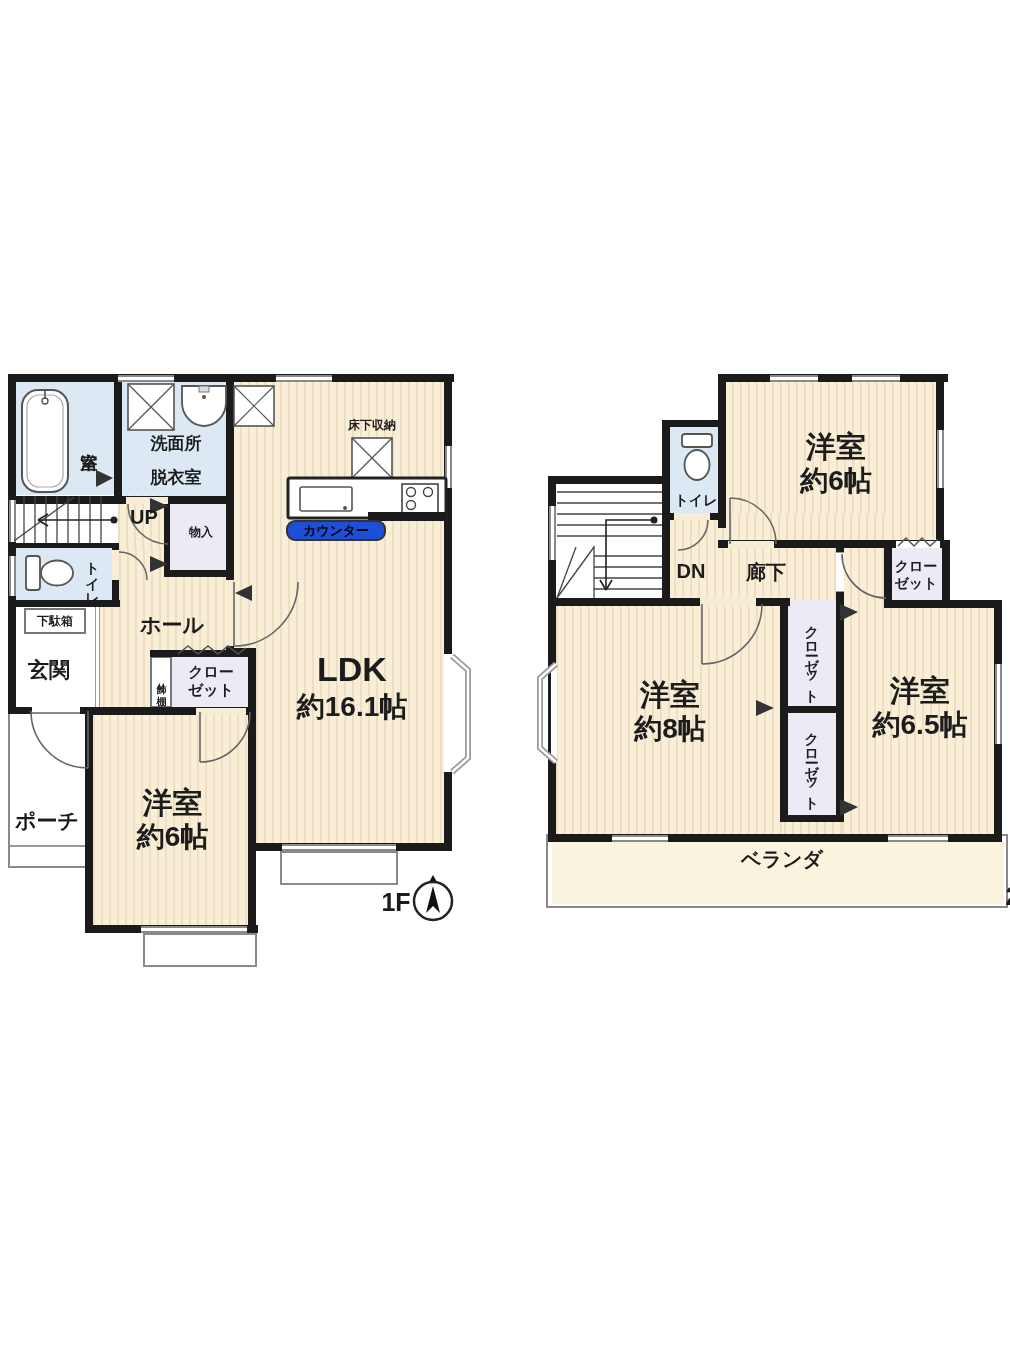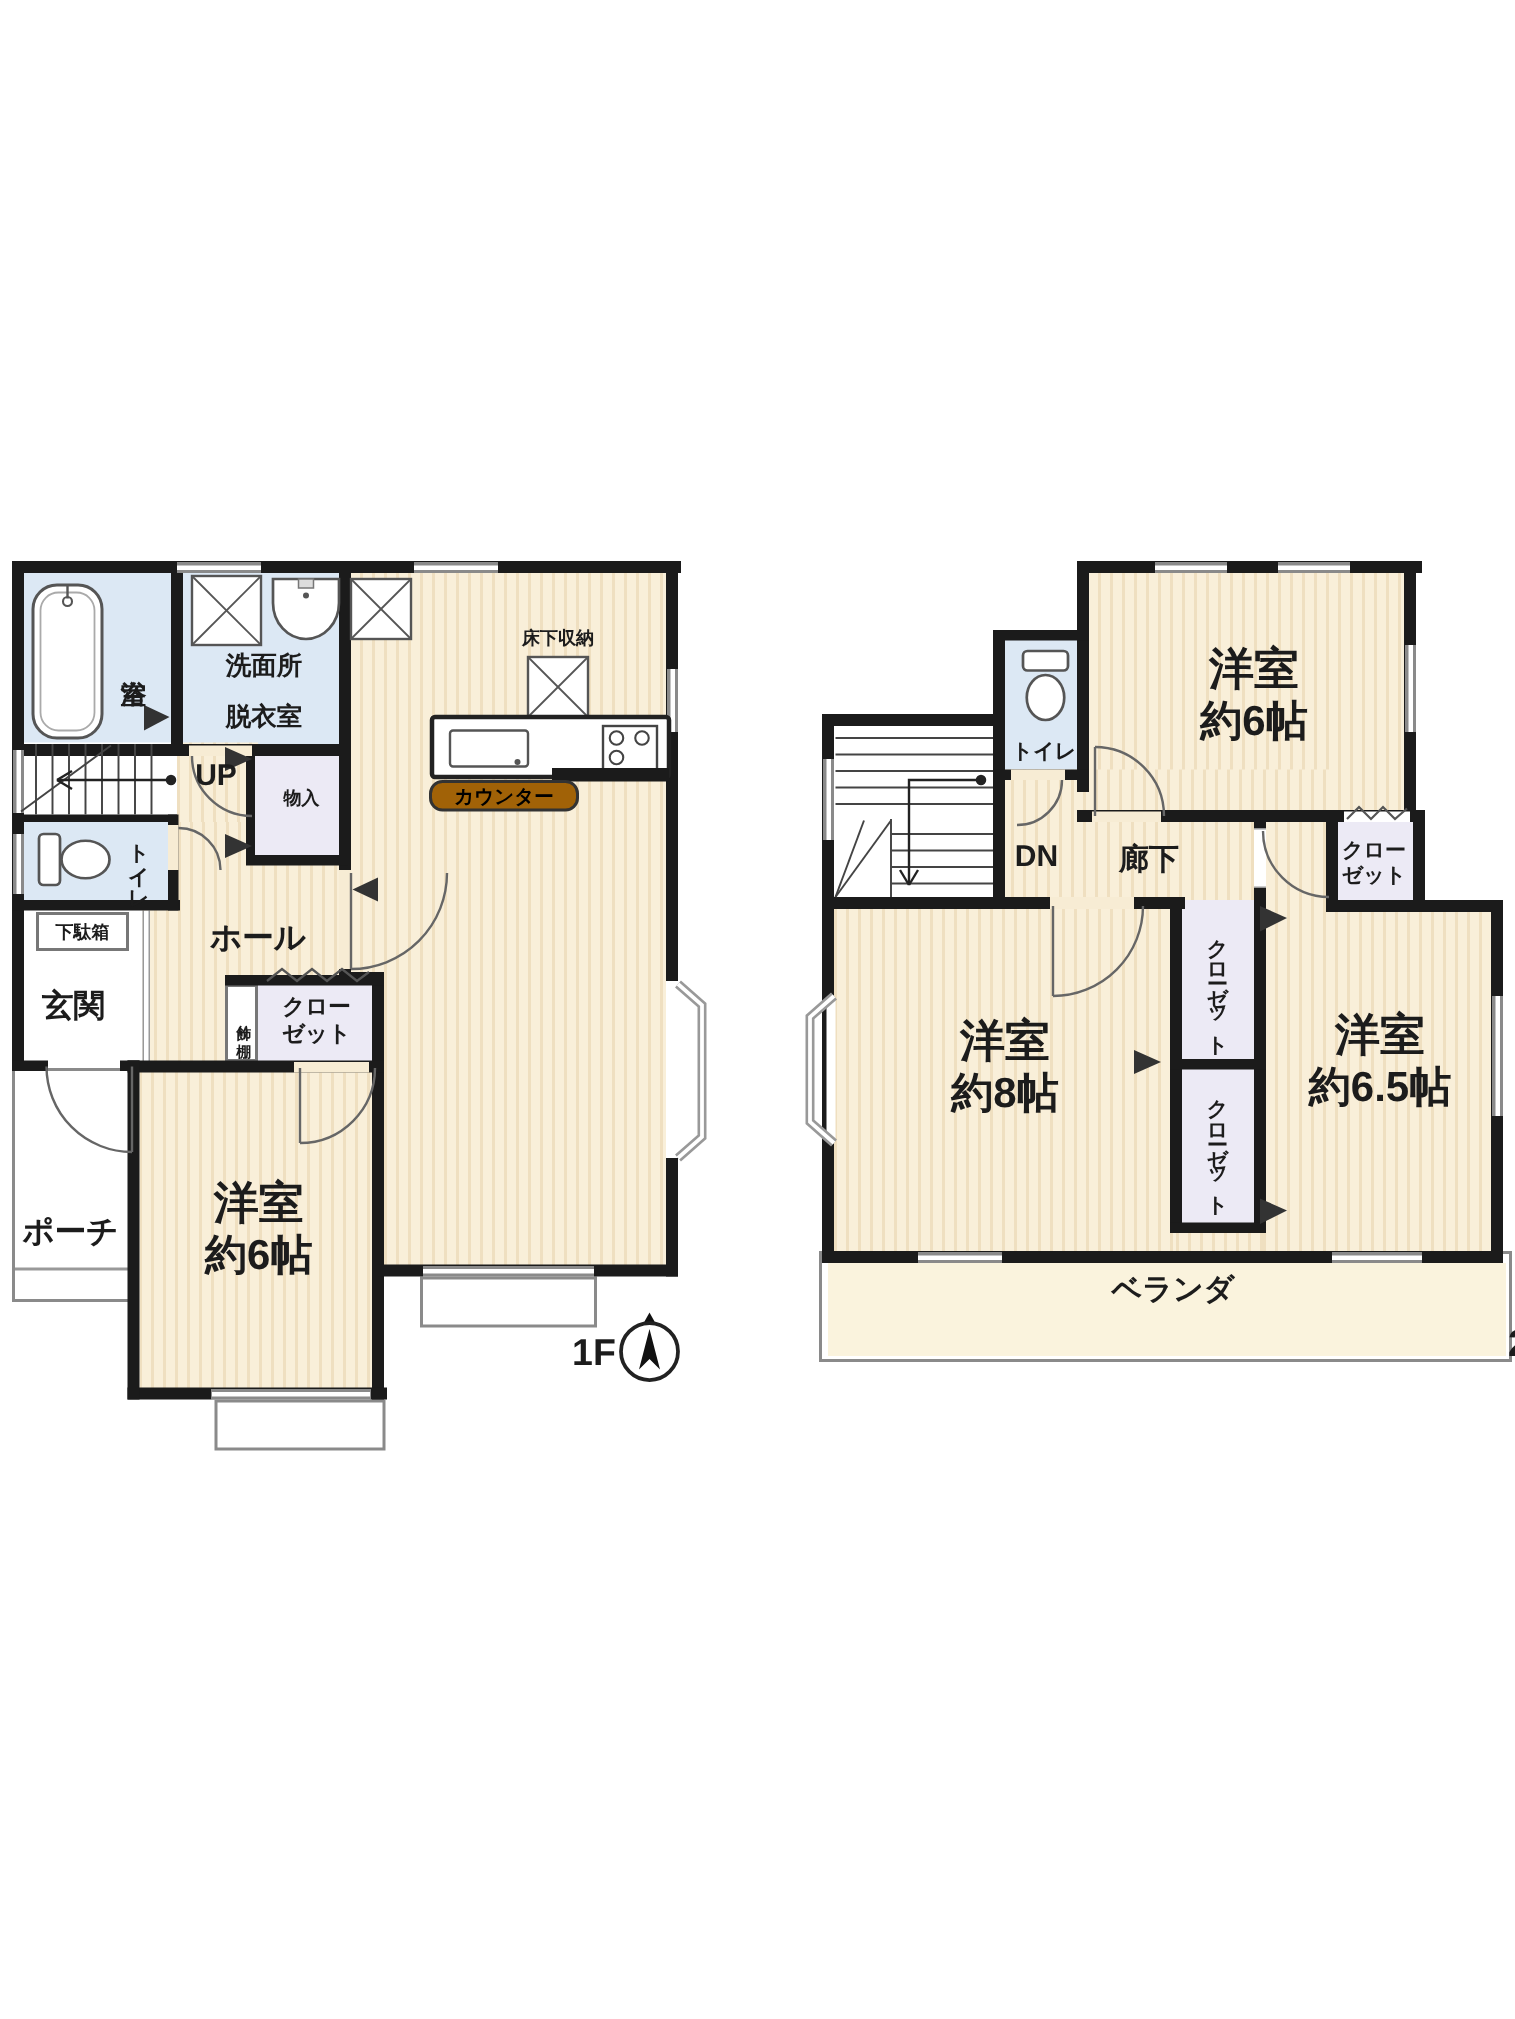--- a/index.html
+++ b/index.html
@@ -23,21 +23,21 @@
   .lbl{position:absolute;display:flex;align-items:center;justify-content:center;
        font-weight:bold;color:#1c1c1c;z-index:60;white-space:nowrap;}
   .stack{flex-direction:column;line-height:1.18;}
   .vtxt{writing-mode:vertical-rl;}
   .vcols{writing-mode:vertical-rl;line-height:1.45;}
   .vcols span{display:block;}
   .f34{font-size:34px;} .f28{font-size:28px;} .f30{font-size:30px;}
   .f25{font-size:25px;} .f21{font-size:21px;} .f20{font-size:20px;}
   .f17{font-size:17px;} .f16{font-size:12px;} .f15{font-size:15px;}
   .f14{font-size:14px;} .f13{font-size:13px;} .f12{font-size:12px;} .f10{font-size:10px;}
-  .counterbar{position:absolute;background:#a16207;border:2px solid #333;border-radius:9px;z-index:55;
+  .counterbar{position:absolute;background:#1d4ed8;border:2px solid #333;border-radius:9px;z-index:55;
               display:flex;align-items:center;justify-content:center;font-weight:bold;box-sizing:border-box;}
   .stepline{position:absolute;background:#fff;border-left:1.5px solid #999;border-right:1.5px solid #999;z-index:12;box-sizing:border-box;}
 </style>
 </head>
 <body>
 
 <div id="canvas">
 
   <div class="abs" style="inset:0;">
 
@@ -96,20 +96,24 @@
     <div class="win-h" style="left:282px;top:844px;width:114px;height:7px;"></div>
     <div class="win-h" style="left:141px;top:926px;width:106px;height:7px;"></div>
 
     <div class="lbl vtxt f17" style="left:76px;top:408px;width:26px;height:64px;">浴室</div>
     <div class="lbl stack f17" style="left:126px;top:434px;width:100px;height:54px;justify-content:space-between;">
       <span>洗面所</span>
       <span>脱衣室</span>
     </div>
     <div class="lbl f16" style="left:330px;top:414px;width:84px;height:22px;">床下収納</div>
     <div class="counterbar f13" style="left:286px;top:520px;width:100px;height:21px;">カウンター</div>
+    <div class="lbl stack" style="left:262px;top:646px;width:180px;height:80px;">
+      <span class="f34">LDK</span>
+      <span class="f28">約16.1帖</span>
+    </div>
     <div class="lbl f20" style="left:122px;top:504px;width:44px;height:26px;">UP</div>
     <div class="lbl f16" style="left:176px;top:520px;width:50px;height:24px;">物入</div>
     <div class="lbl vtxt f14" style="left:82px;top:548px;width:22px;height:56px;">トイレ</div>
     <div class="lbl f12" style="left:24px;top:608px;width:62px;height:26px;">下駄箱</div>
     <div class="lbl f21" style="left:20px;top:656px;width:58px;height:28px;">玄関</div>
     <div class="lbl f21" style="left:134px;top:612px;width:76px;height:26px;">ホール</div>
     <div class="lbl f21" style="left:12px;top:780px;width:70px;height:26px;margin-top:28px;">ポーチ</div>
     <div class="lbl vtxt f10" style="left:151px;top:658px;width:20px;height:48px;">飾り棚</div>
     <div class="lbl stack f15" style="left:174px;top:658px;width:74px;height:46px;">
       <span>クロー</span>

